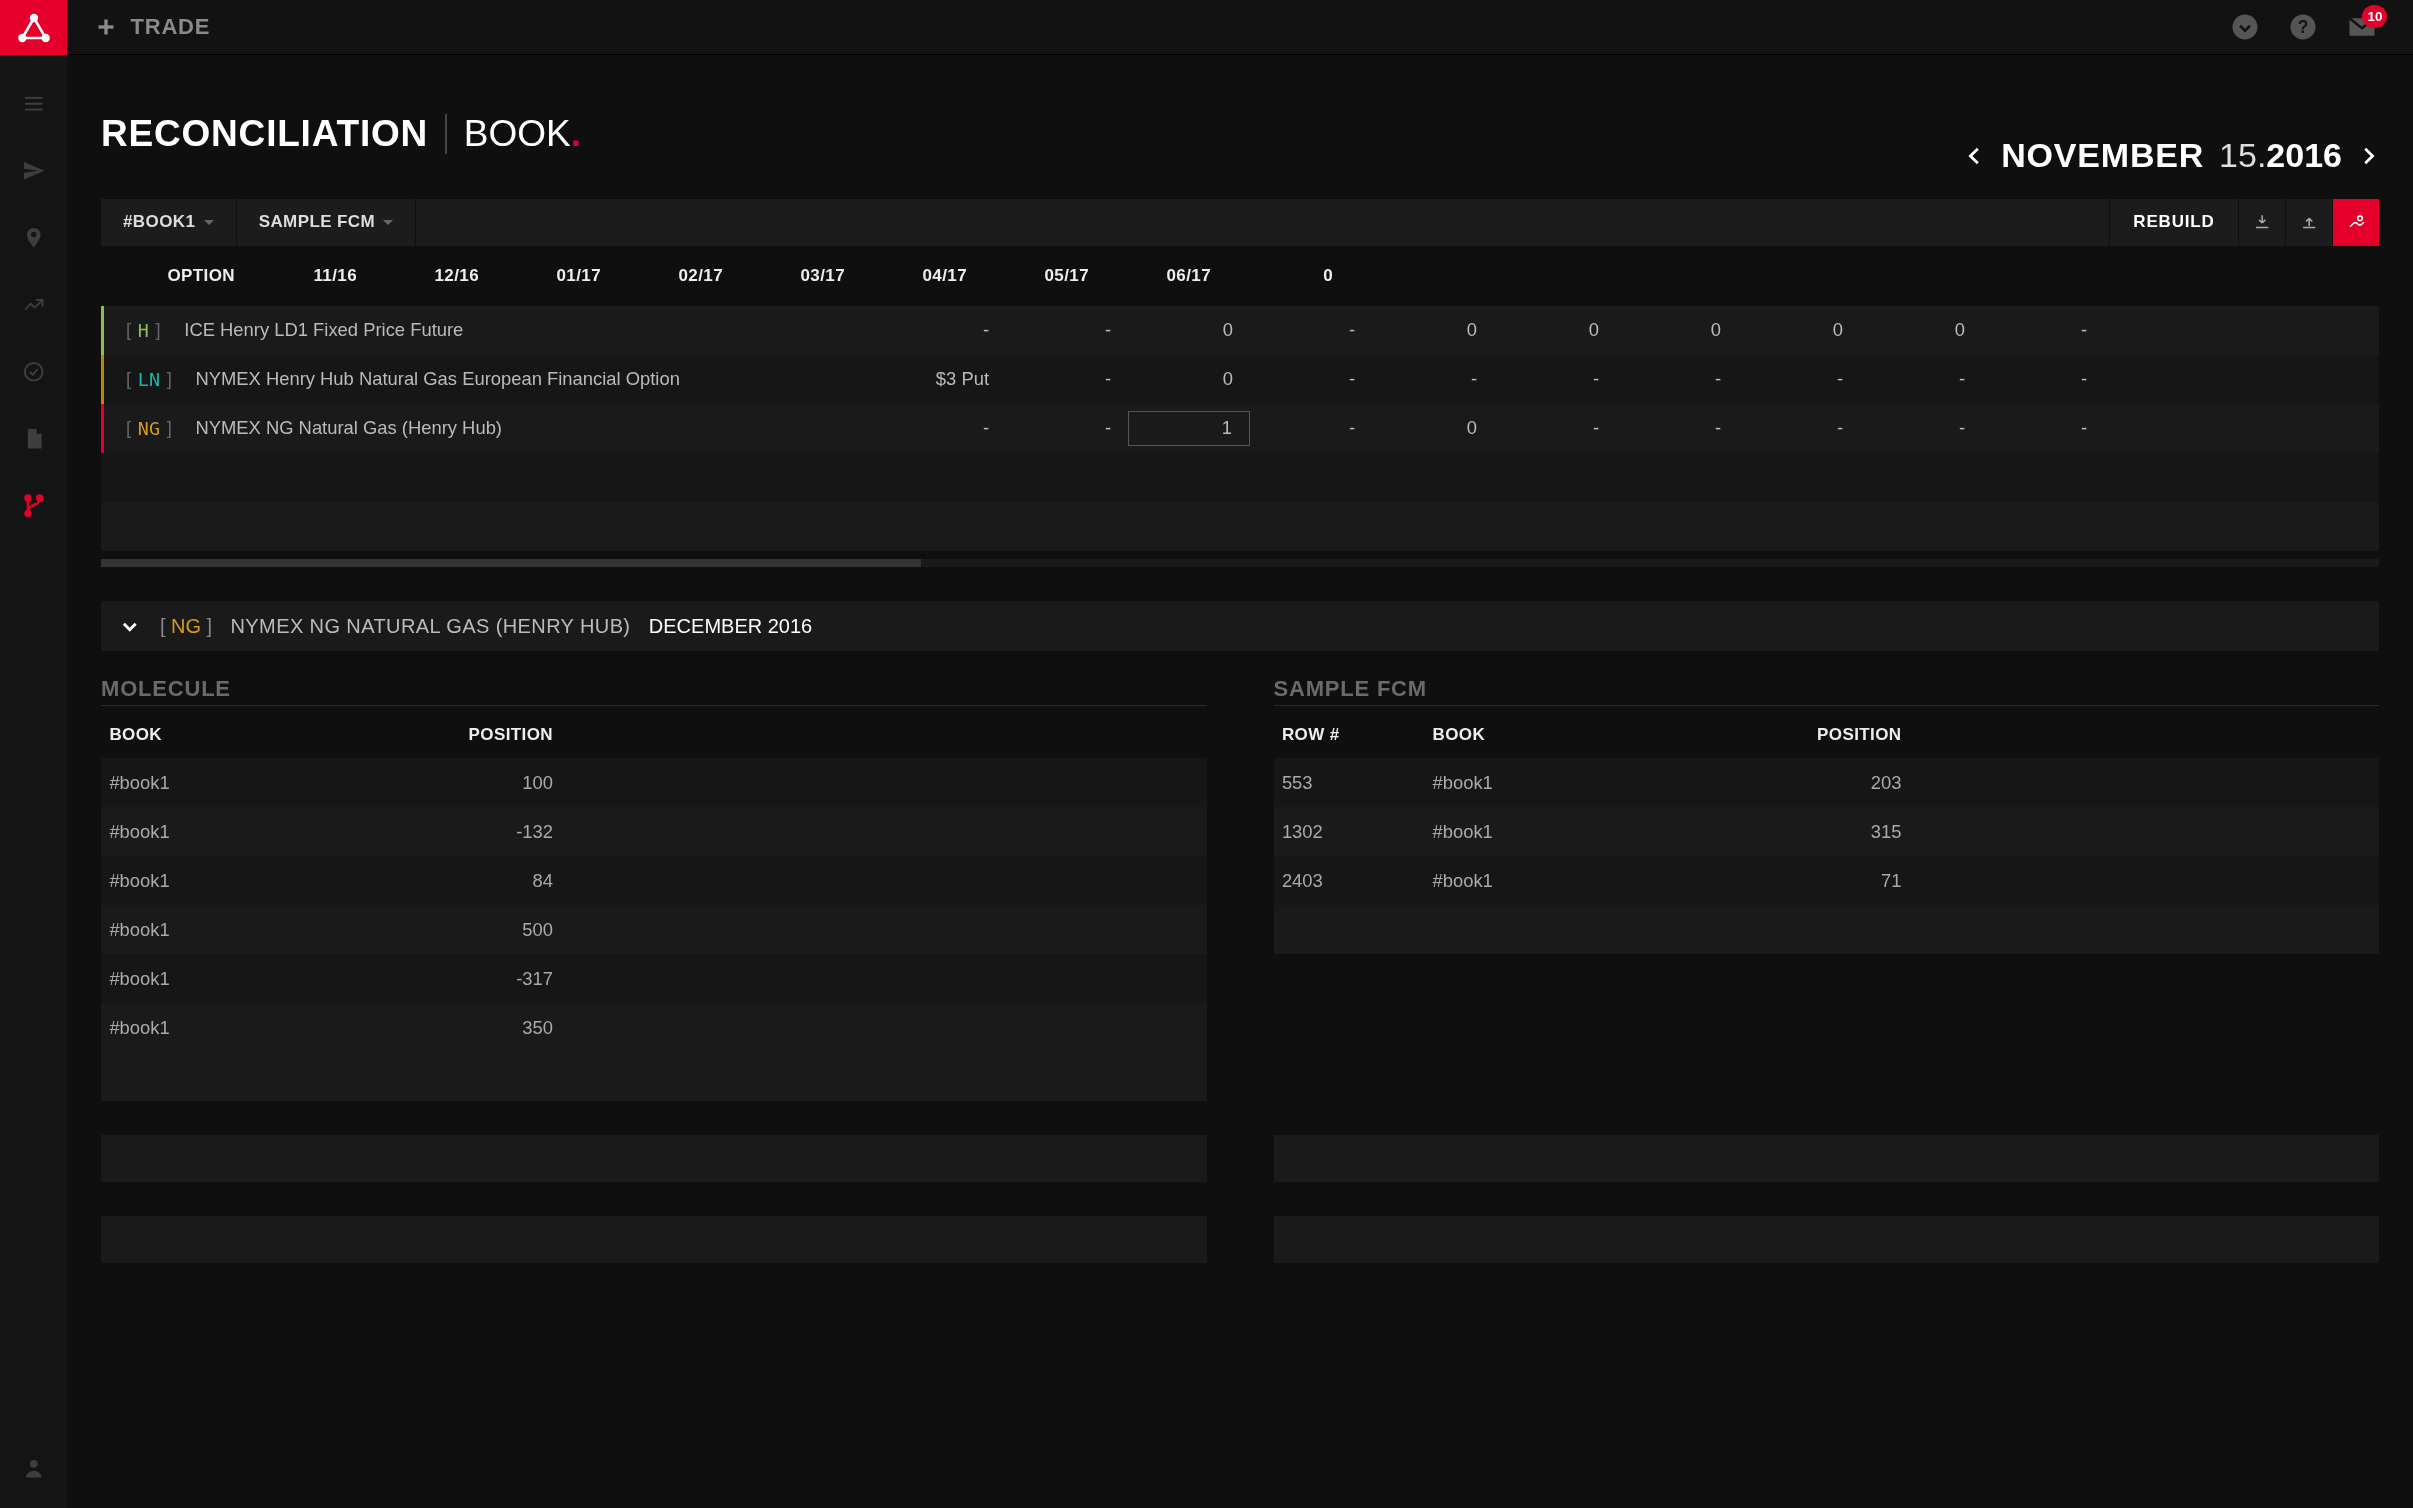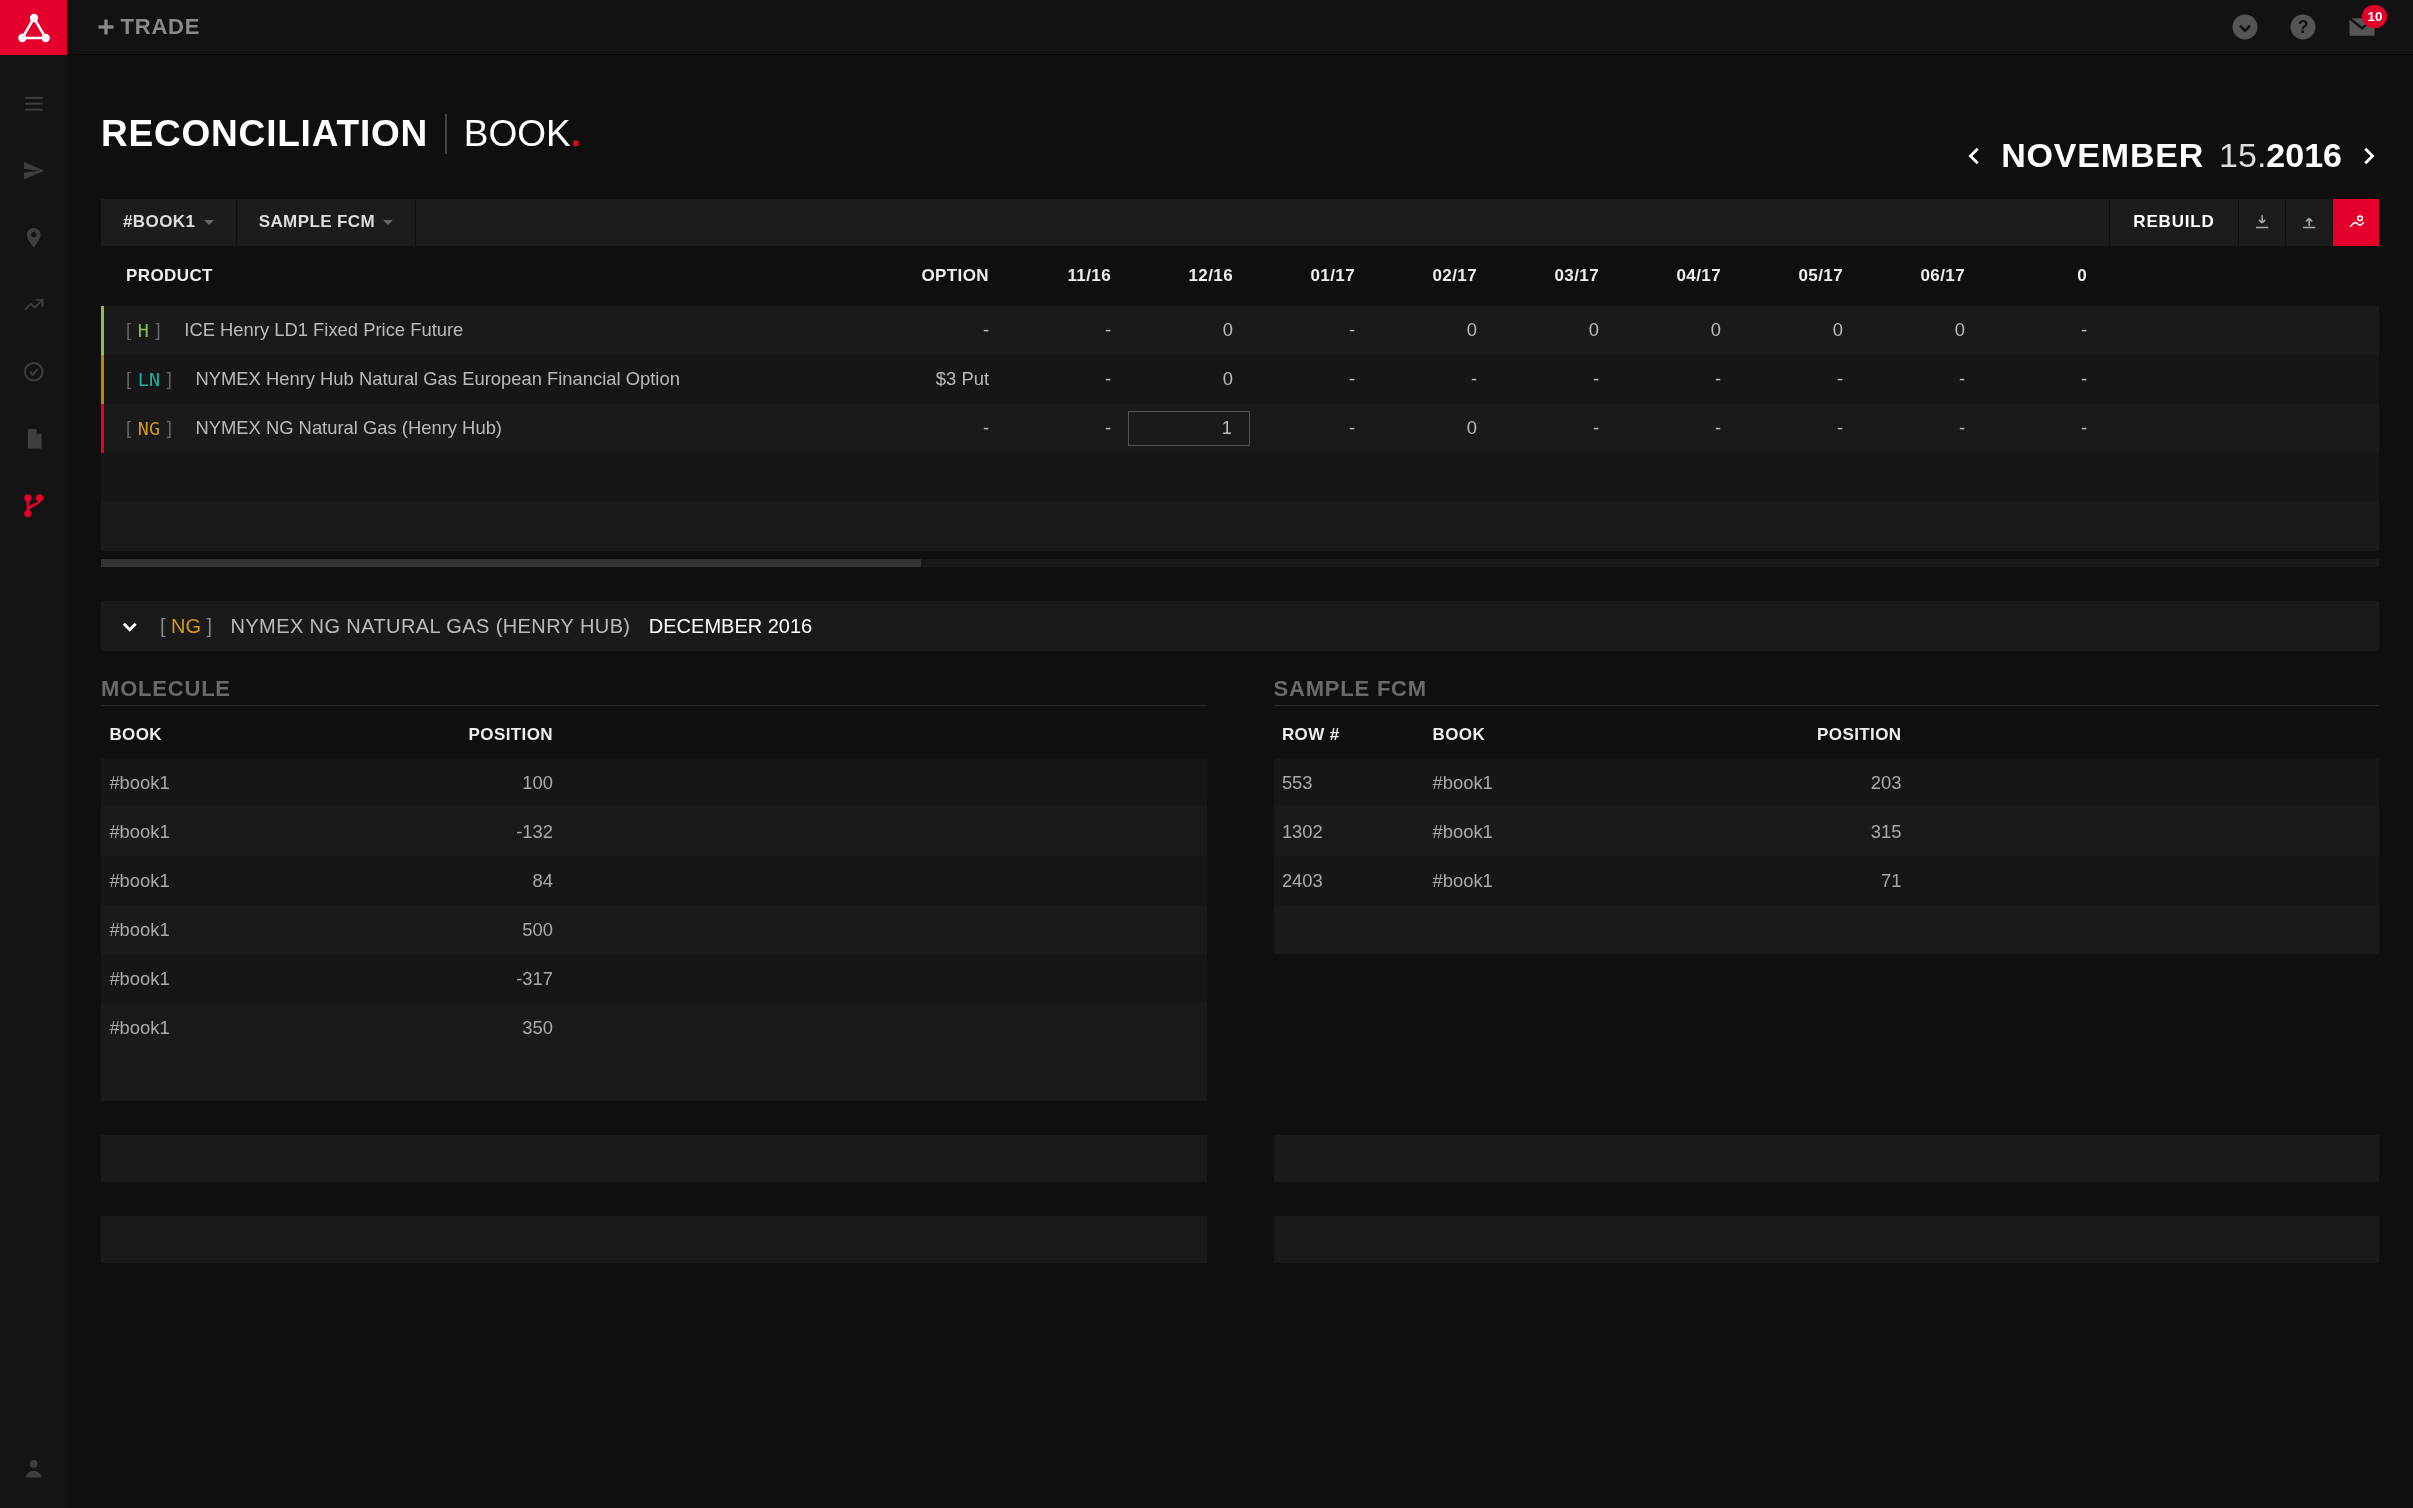--- a/index.html
+++ b/index.html
@@ -11,21 +11,21 @@
   .logo svg { width:40px; height:40px; }
   .side-icons { flex:1; display:flex; flex-direction:column; align-items:center; padding-top:34px; gap:37px; }
   .side-icon { width:30px; height:30px; display:flex; align-items:center; justify-content:center; color:#3e3e3e; cursor:pointer; }
   .side-icon.active { color:#e4002b; }
   .side-icon svg { width:23.5px; height:23.5px; }
   .side-bottom { padding-bottom:25px; }
   
   .main { flex:1; display:flex; flex-direction:column; background:#0f0f0f; }
   
   .topbar { height:55px; display:flex; align-items:center; padding:0 34px 0 28.5px; border-bottom:0.8px solid #000; background:#121212; }
-  .trade-btn { display:flex; align-items:center; gap:5px; color:#8a8a8a; font-weight:700; font-size:22px; letter-spacing:0.8px; cursor:pointer;text-align:center; }
+  .trade-btn { display:flex; align-items:center; gap:15px; color:#8a8a8a; font-weight:700; font-size:22px; letter-spacing:0.8px; cursor:pointer;text-align:center; }
   .topbar-right { margin-left:auto; display:flex; align-items:center; gap:23.5px; }
   .top-icon { width:35px; height:35px; color:#555; display:flex; align-items:center; justify-content:center; cursor:pointer; position:relative; }
   .top-icon svg { width:30px; height:30px; }
   .badge { position:absolute; top:-5px; right:-8.4px; background:#e4002b; color:#fff; border-radius:50%; min-width:23.5px; height:23.5px; font-size:13.4px; font-weight:700; display:flex; align-items:center; justify-content:center; padding:0 5px; }
   
   .titlerow { display:flex; align-items:center; padding:37px 34px 23.5px 34px; }
   .titlerow h1 { color:#fff; font-size:37px; font-weight:700; letter-spacing:0.8px; }
   .titlerow .divider { width:1.7px; height:40px; background:#444; margin:0 17px; }
   .titlerow .subtitle { color:#fff; font-size:37px; font-weight:300; }
   .titlerow .dot { color:#e4002b; font-size:37px; font-weight:700; }
@@ -236,21 +236,20 @@
             <svg viewBox="0 0 24 24" fill="none" stroke="currentColor" stroke-width="2">
               <path d="M4 18l4-4a4 4 0 015.6 0l.4.4a4 4 0 005.6 0L22 12"></path>
               <circle cx="17" cy="7" r="3"></circle>
             </svg>
           </div>
       </div>
     </div>
 
     <div class="grid">
       <div class="grid-header">
-        <div class="col-product">PRODUCT</div>
         <div class="col-option">OPTION</div>
         <div id="month-headers" style="display:flex">
             <div class="col-m">11/16</div>
             <div class="col-m">12/16</div>
             <div class="col-m">01/17</div>
             <div class="col-m">02/17</div>
             <div class="col-m">03/17</div>
             <div class="col-m">04/17</div>
             <div class="col-m">05/17</div>
             <div class="col-m">06/17</div>

